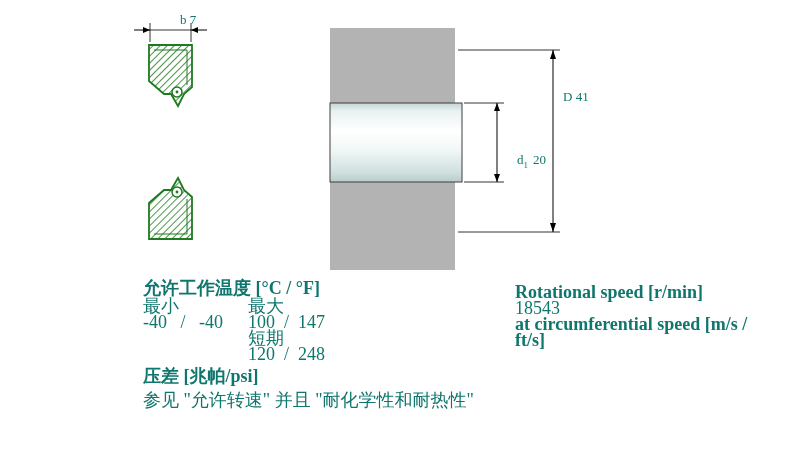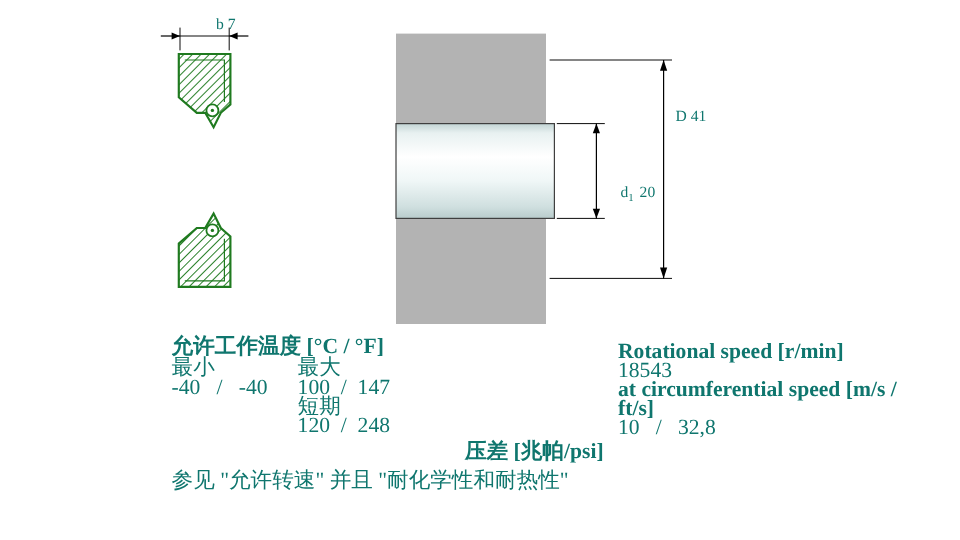--- a/index.html
+++ b/index.html
@@ -12,21 +12,21 @@
     position:absolute;font-size:13px;line-height:14px;white-space:pre;
     font-family:"Liberation Serif","DejaVu Serif",serif;
   }
   .dim-label sub{font-size:9px;}
   .d1-val{margin-left:5px;}
   .spec{position:absolute;font-size:18px;line-height:16px;}
   .bold{font-weight:bold;}
   .cols{display:flex;}
   .c1{width:105px;}
   .pre{white-space:pre;font-family:Liberation Serif, serif;}
-  .mt6{margin-top:6px;text-align:right;}
+  .mt6{margin-top:6px;}
   .mt8{margin-top:8px;}
 </style>
 </head>
 <body>
 
 <div class="page">
 
   <svg width="800" height="450" viewBox="0 0 800 450">
     <defs>
       <pattern id="hatch" width="5" height="5" patternUnits="userSpaceOnUse" patternTransform="rotate(45)">
@@ -113,16 +113,15 @@
       <div class="pre">120  /  248</div>
     </div>
     <div class="bold mt6">压差 [兆帕/psi]</div>
     <div class="mt8">参见 "允许转速" 并且 "耐化学性和耐热性"</div>
   </div>
 
   <div class="spec" style="left:515px;top:284px;width:260px;">
     <div class="bold">Rotational speed [r/min]</div>
     <div>18543</div>
     <div class="bold">at circumferential speed [m/s / ft/s]</div>
-    <div class="pre">10   /   32,8</div>
   </div>
 
 </div>
 
 </body></html>

